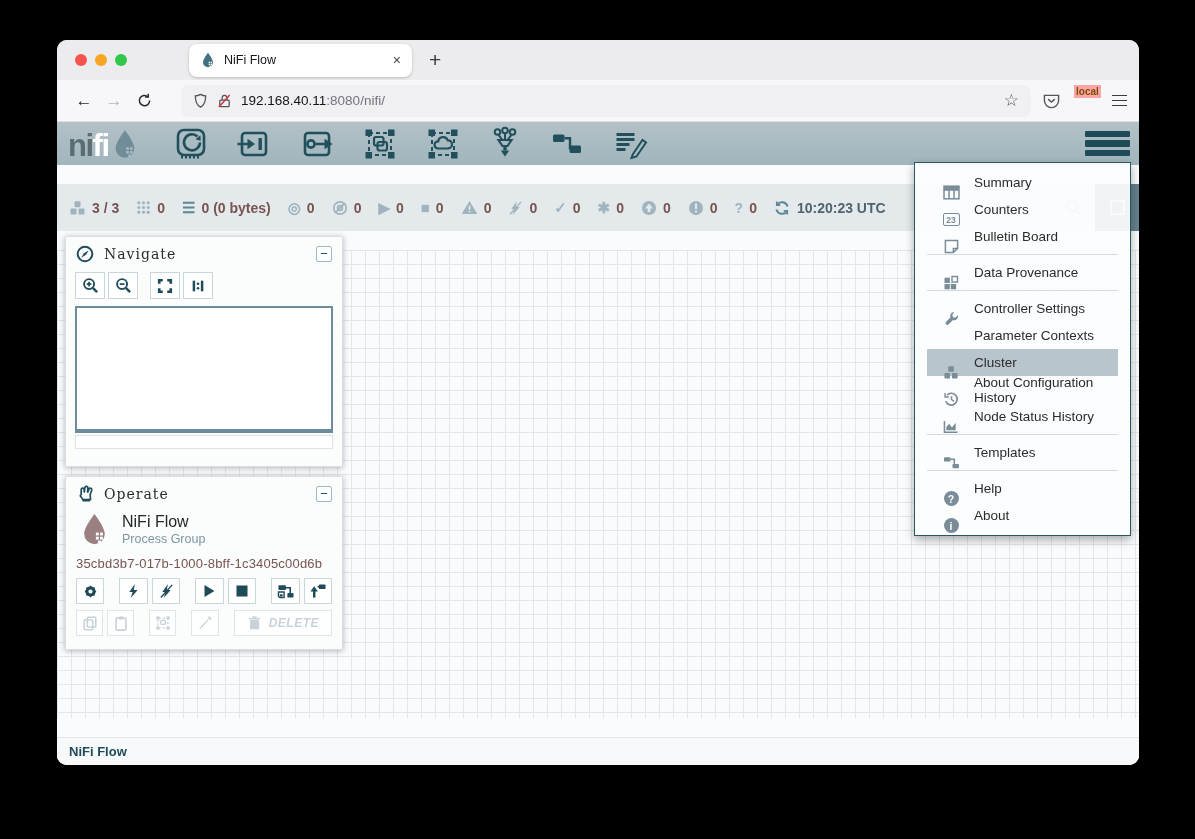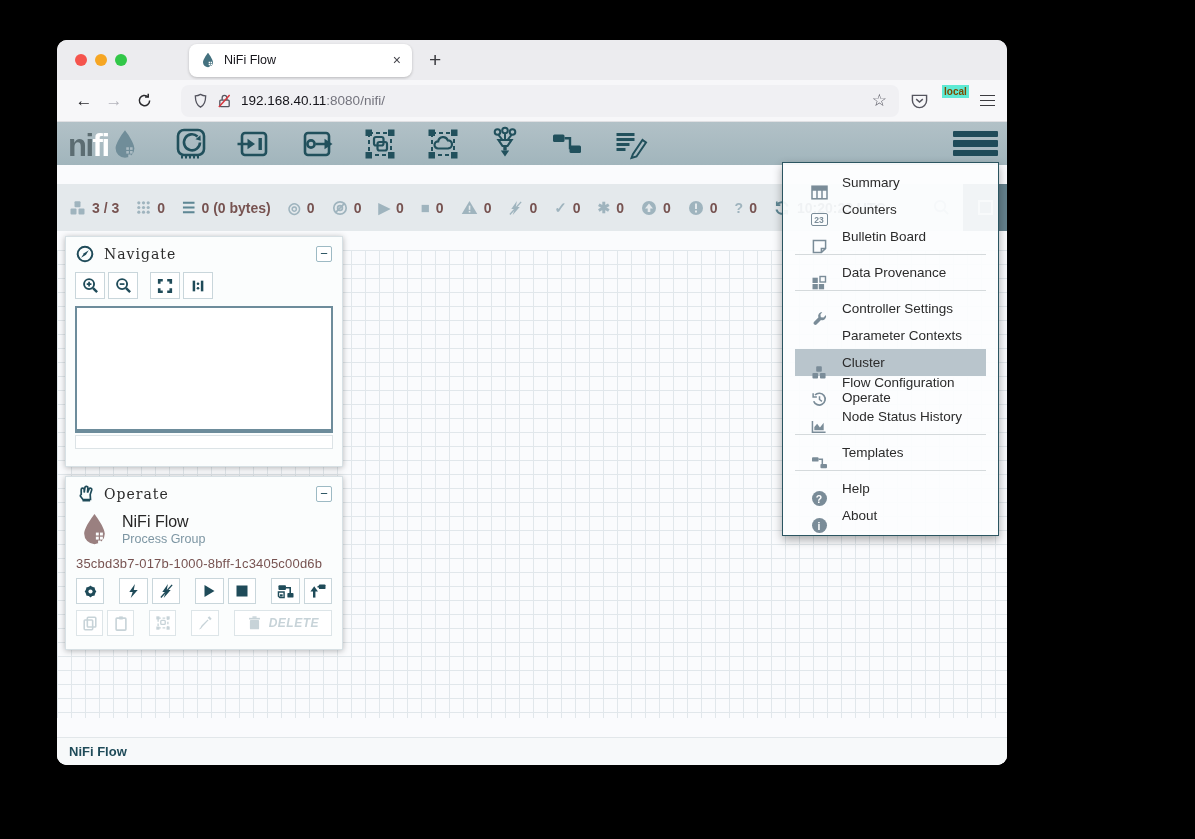--- a/index.html
+++ b/index.html
@@ -2,21 +2,21 @@
 <html><head>
 <meta charset="utf-8">
 <style>
   * { box-sizing: border-box; margin: 0; padding: 0; }
   body {
     width: 1195px; height: 839px; position: relative;
     background: #000; font-family: "Liberation Sans", sans-serif;
     overflow: hidden;
   }
   .window {
-    position: absolute; left: 57px; top: 40px; width: 950px; height: 725px;
+    position: absolute; left: 57px; top: 40px; width: 1082px; height: 725px;
     border-radius: 10px; overflow: hidden; background: #fff;
     display: flex; flex-direction: column;
   }
   
   .tabstrip { flex: 0 0 40px; background: #ececef; display: flex; align-items: center; }
   .traffic { display: flex; gap: 8px; margin-left: 18px; }
   .light { width: 12px; height: 12px; border-radius: 50%; }
   .light.red { background: #f5544d; } .light.yellow { background: #f6a623; } .light.green { background: #32c748; }
   .tab {
     margin-left: 62px; width: 223px; height: 33px; background: #fff; border-radius: 8px;
@@ -36,21 +36,21 @@
     flex: 1; height: 32px; background: #f0f0f3; border-radius: 8px; margin: 0 10px 0 22px;
     display: flex; align-items: center; padding: 0 12px; gap: 9px;
   }
   .url-text { flex: 1; font-size: 13.5px; }
   .url-host { color: #15141a; } .url-path { color: #74747e; }
   .star { font-size: 17px; color: #55555f; }
   .right-icons { display: flex; align-items: center; gap: 14px; margin-left: 2px; }
   .avatar-wrap { position: relative; width: 24px; height: 24px; }
   .avatar { width: 22px; height: 22px; border-radius: 50%; background: radial-gradient(circle at 50% 60%, #f4a24b 60%, #e08b33); margin-top: 3px; }
   .profile-badge {
-    position: absolute; top: -4px; left: 0px; background: #5eead4; color: #7c4a00;
+    position: absolute; top: -4px; left: 0px; background: #fca5a5; color: #7c4a00;
     font-size: 10px; font-weight: bold; padding: 0 2px; line-height: 13px;
   }
   .ff-menu { display: flex; flex-direction: column; gap: 3.5px; }
   .ff-menu i { display: block; width: 15px; height: 1.6px; background: #3b3b40; }
   
   .nifi { flex: 1; position: relative; display: flex; flex-direction: column; background: #fafbfd; gap: 19px; }
   .nifi-toolbar {
     flex: 0 0 43px; background: linear-gradient(#b2c1c7, #a1b5bc);
     display: flex; align-items: center; padding-left: 11px; --cut: #aabbc2;
   }
@@ -682,21 +682,21 @@
         <span>Cluster</span>
       </div>
       <div class="menu-item">
         <span class="mi">
           <svg width="15" height="15" viewBox="0 0 16 16" fill="none" stroke="currentColor" stroke-width="1.8">
               <path d="M3.2 3.2a6.3 6.3 0 1 1-1.4 6.6"></path>
               <path d="M1.2 1.2v4h4" stroke-width="1.6"></path>
               <path d="M8 4.5V8l2.6 2" stroke-width="1.6"></path>
             </svg>
         </span>
-        <span>Flow Configuration Operate</span>
+        <span>About Configuration History</span>
       </div>
       <div class="menu-item">
         <span class="mi">
           <svg width="16" height="15" viewBox="0 0 16 16" fill="currentColor">
               <path d="M1 2v12h14" fill="none" stroke="currentColor" stroke-width="1.6"></path>
               <path d="M3 12V8.5L6 5l3 4 4-5v8Z"></path>
             </svg>
         </span>
         <span>Node Status History</span>
       </div>

